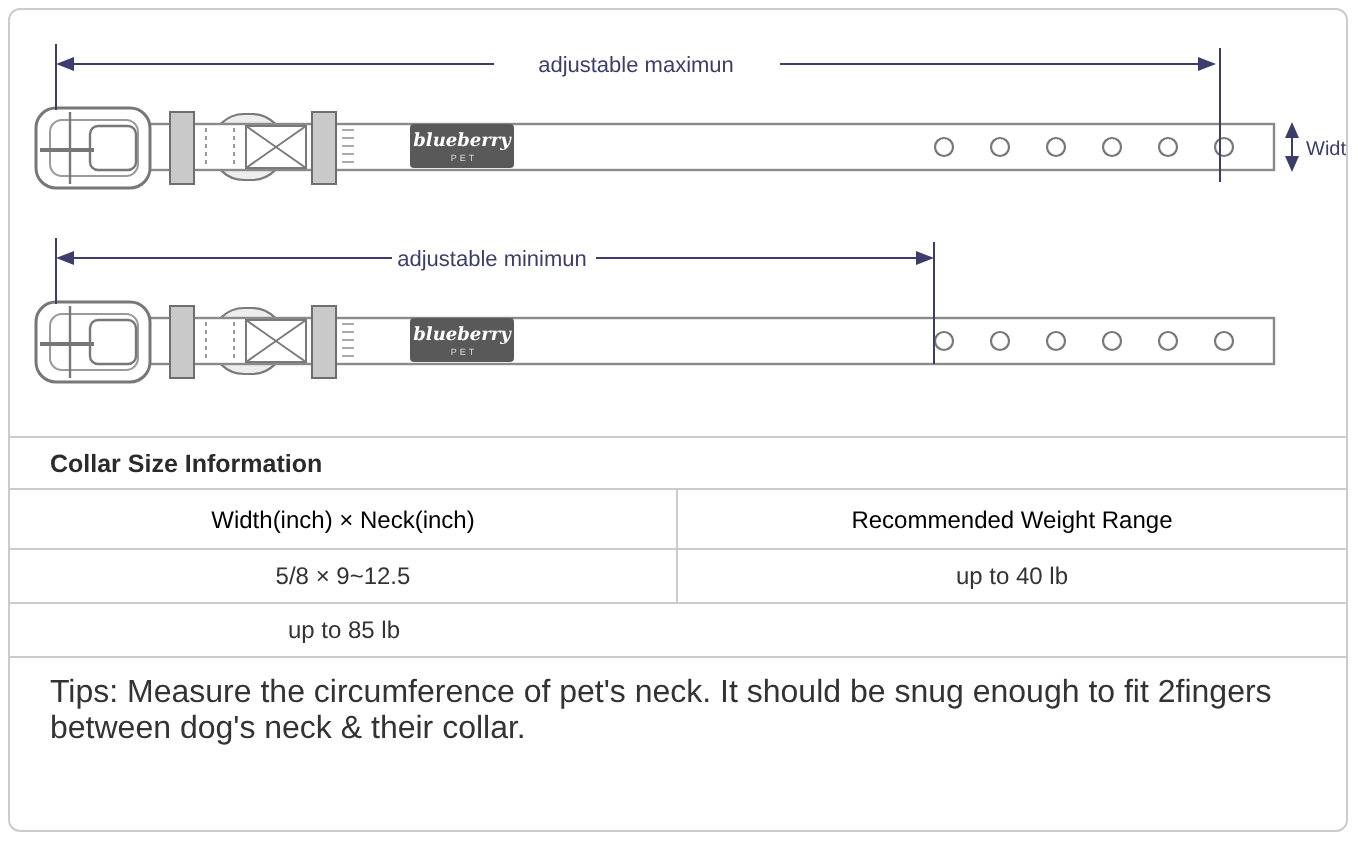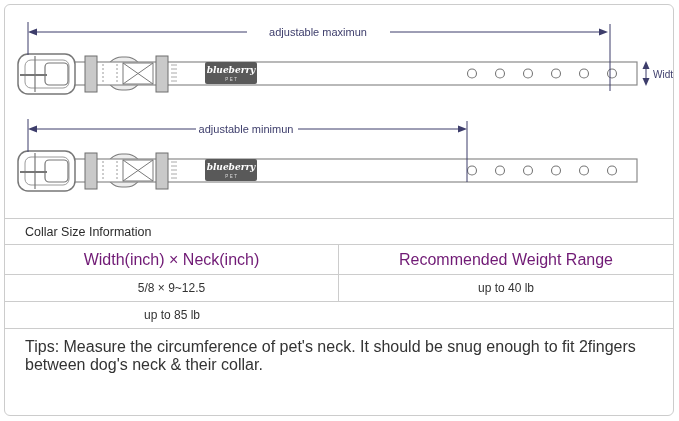--- a/index.html
+++ b/index.html
@@ -9,31 +9,31 @@
   }
   .frame{
     position:absolute;left:4px;top:4px;width:670px;height:412px;
     border:1px solid #cccccc;border-radius:6px;box-sizing:border-box;
     overflow:hidden;background:#fff;
   }
   .diagram-svg{display:block;width:668px;height:213px;}
   .sec-title{
     height:27px;box-sizing:border-box;display:flex;align-items:center;
     border-top:1px solid #cccccc;border-bottom:1px solid #cccccc;
-    padding-left:20px;font-size:12.5px;color:#2b2b2b;
+    padding-left:20px;font-size:12.5px;color:#2b2b2b;font-weight:bold;
   }
   .trow{display:flex;box-sizing:border-box;border-bottom:1px solid #cccccc;}
   .thead{height:30px;}
   .tdata{height:27px;}
   .cell{
     width:50%;box-sizing:border-box;display:flex;align-items:center;
     justify-content:center;font-size:12px;color:#333;
   }
   .cell-left{border-right:1px solid #cccccc;}
-  .thead .cell{font-size:16px;color:#701a75;}
+  .thead .cell{font-size:12px;color:#000000;}
   .tips{
     padding:9px 20px 0 20px;font-size:16px;color:#333;
   }
   .dim-line{stroke:#3d3d6b;stroke-width:1;fill:none;}
   .dim-arrow{fill:#3d3d6b;stroke:none;}
   .dim-text{fill:#3d3d6b;font-size:11px;font-family:"Liberation Sans",sans-serif;}
   .width-text{fill:#3d3d6b;font-size:10px;font-family:"Liberation Sans",sans-serif;}
   .strap{fill:#ffffff;stroke:#8a8a8a;stroke-width:1.2;}
   .keeper{fill:#c9c9c9;stroke:#6e6e6e;stroke-width:1;}
   .loop{fill:#ededed;stroke:#7a7a7a;stroke-width:1.1;}

